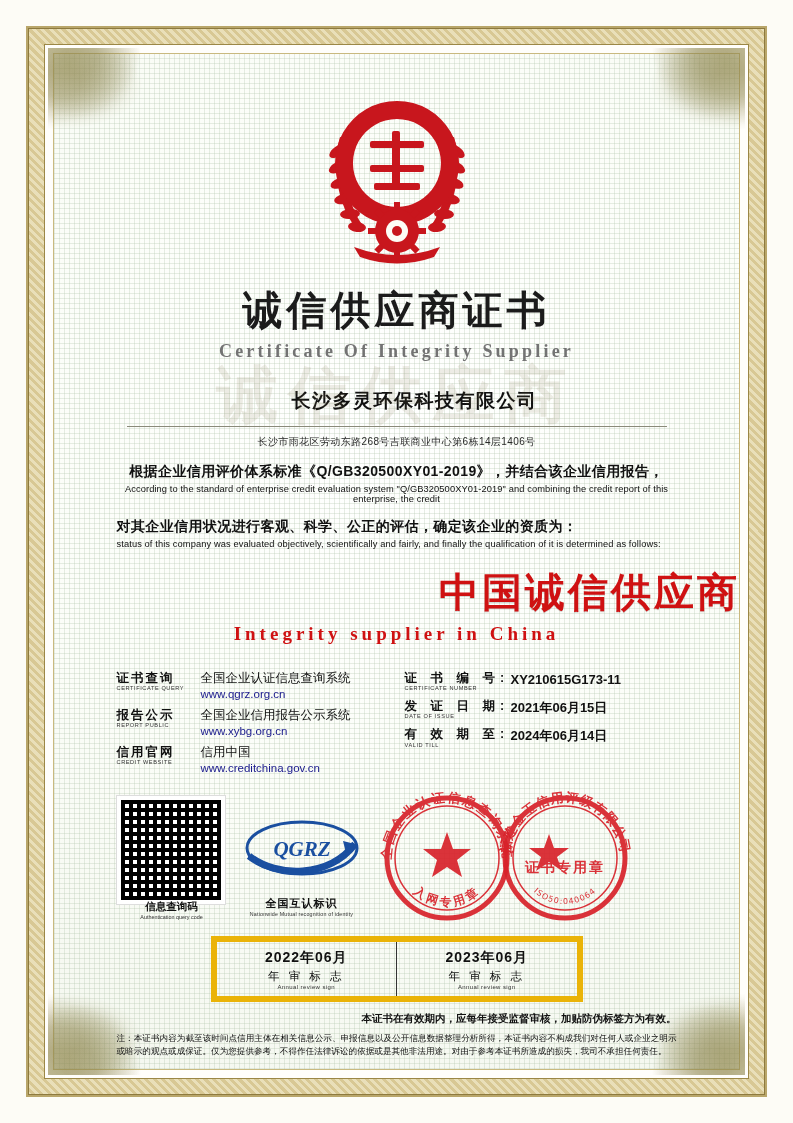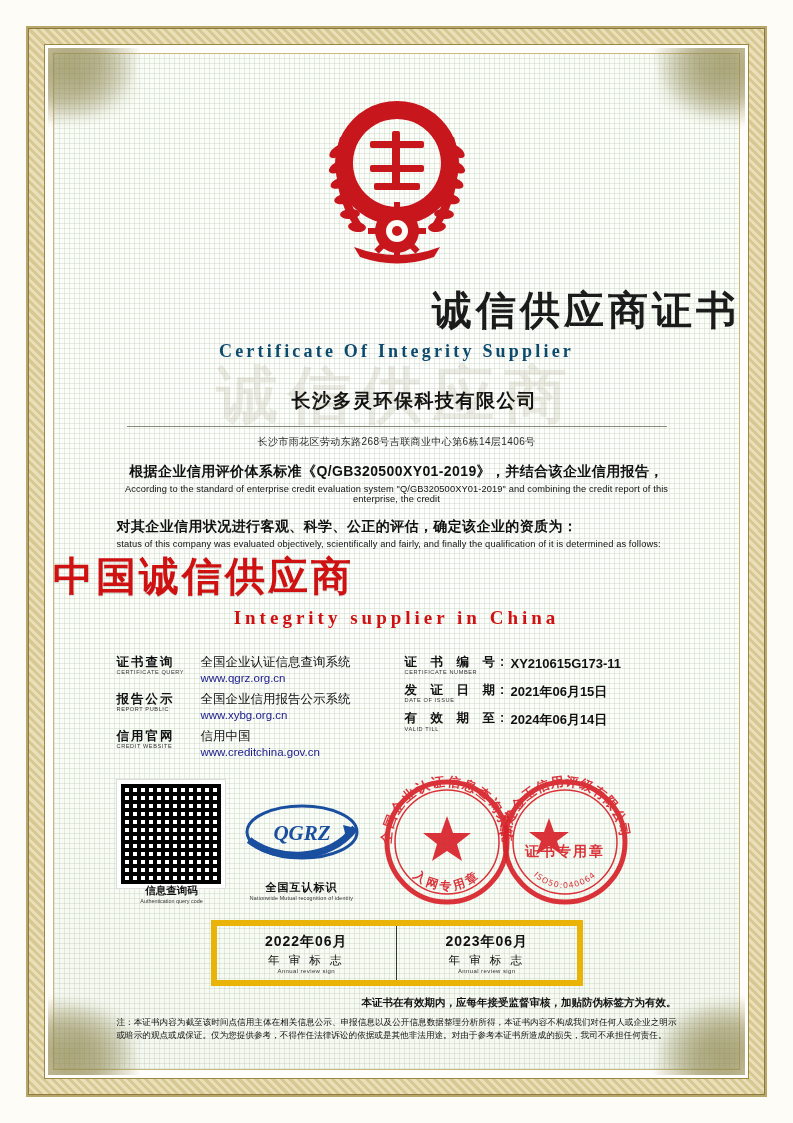--- a/index.html
+++ b/index.html
@@ -54,30 +54,30 @@
   .content{
     position:absolute;left:53px;top:53px;right:53px;bottom:53px;
     overflow:hidden;
   }
   .emblem{
     position:relative;margin:26px auto 0;width:270px;height:200px;
   }
   .emblem svg{display:block;margin:0 auto;}
 
   .title-cn{
-    text-align:right;
+    text-align:center;
     font-family:"DejaVu Sans","Liberation Sans",sans-serif;
     font-size:40px;font-weight:bold;letter-spacing:4px;
     color:#1b1b1b;margin-top:4px;
   }
   .title-en{
     text-align:center;
     font-family:"Liberation Serif",serif;
     font-size:18px;font-weight:bold;letter-spacing:3.2px;
-    color:#0c4a6e;margin-top:3px;
+    color:#737373;margin-top:3px;
   }
   .company{
     text-align:center;
     font-family:"DejaVu Sans","Liberation Sans",sans-serif;
     font-size:19px;font-weight:bold;letter-spacing:1.5px;
     color:#111;margin-top:26px;padding-left:36px;
   }
   .rule{
     width:540px;height:1px;background:#8a8a7a;margin:12px auto 0;
   }
@@ -88,24 +88,24 @@
     width:560px;margin:12px auto 0;text-align:center;
   }
   .body-cn{
     font-size:14px;font-weight:bold;color:#111;letter-spacing:.4px;line-height:1.5;
   }
   .body-en{
     font-size:9.3px;color:#111;letter-spacing:.1px;margin-top:2px;
   }
   .body-block.left{text-align:left;width:560px;}
   .big-cn{
-    text-align:left;
+    text-align:right;
     font-family:Liberation Sans, sans-serif;
     font-size:40px;font-weight:bold;letter-spacing:3px;
-    color:#cf1112;
+    color:#cf1112;margin-top:16px;
     text-shadow:0 1px 0 rgba(0,0,0,.15);
   }
   .big-en{
     text-align:center;
     font-family:"Liberation Serif",serif;
     font-size:19px;font-weight:bold;letter-spacing:4px;
     color:#cf1112;margin-top:3px;
   }
 
   

